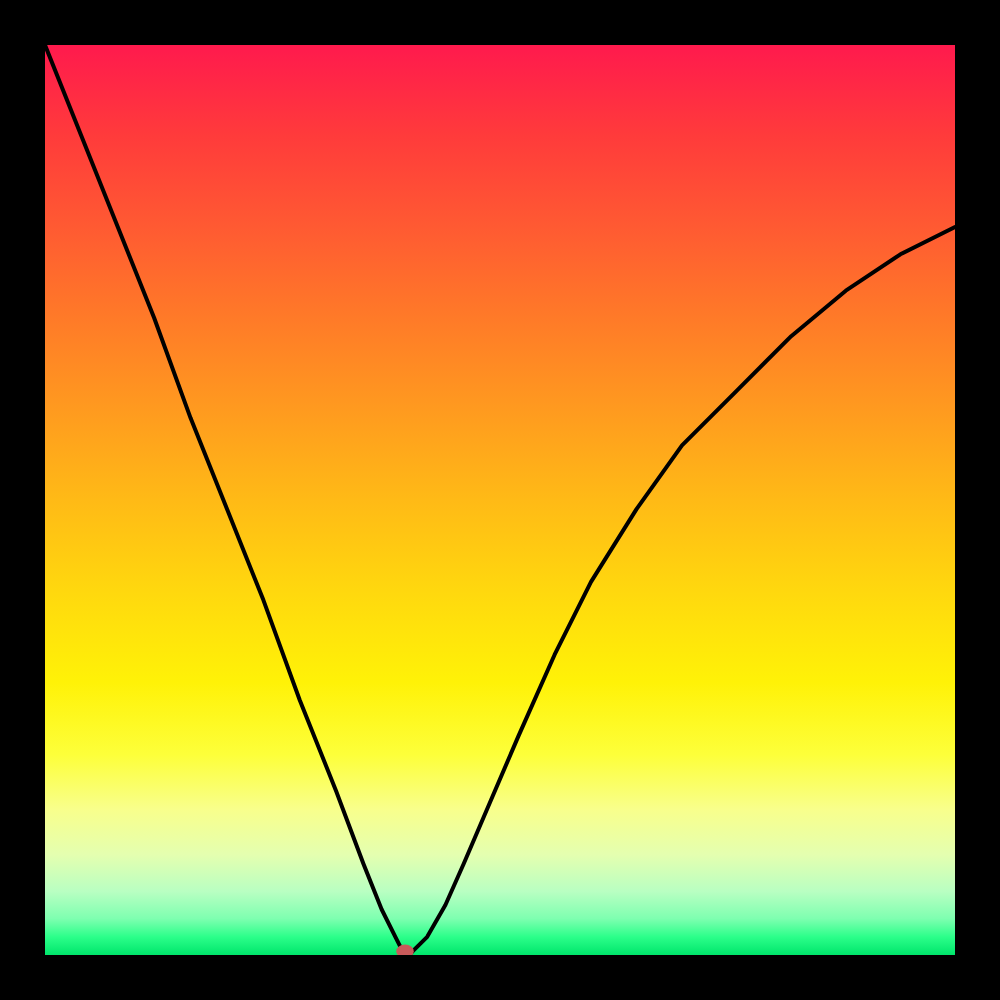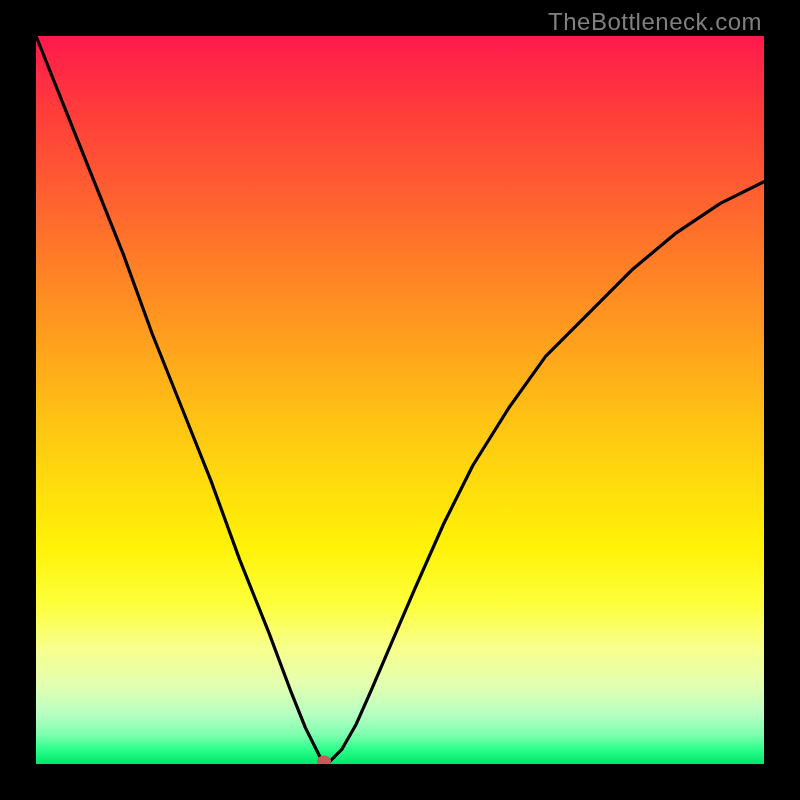--- a/index.html
+++ b/index.html
@@ -68,21 +68,20 @@
     border-radius: 50%;
     background: #c85a5a;
     transform: translate(-50%, -50%);
   }
 </style>
 </head>
 <body>
 
 <div class="frame">
 
-  <div class="watermark">TheBottleneck.com</div>
 
   <div class="plot-area">
     <div class="gradient-bg"></div>
 
     <svg class="curve-layer" viewBox="0 0 728 728" preserveAspectRatio="none">
       <path id="curve-path" fill="none" stroke="#000" stroke-width="3.2" stroke-linecap="round" stroke-linejoin="round" d="M0.00 0.00 L29.12 72.80 L58.24 145.60 L87.36 218.40 L116.48 298.48 L145.60 371.28 L174.72 444.08 L203.84 524.16 L232.96 596.96 L254.80 655.20 L269.36 691.60 L280.28 713.44 L283.92 720.72 L287.56 724.36 L291.20 728.00 L294.84 724.36 L305.76 713.44 L320.32 687.96 L334.88 655.20 L356.72 604.24 L378.56 553.28 L407.68 487.76 L436.80 429.52 L473.20 371.28 L509.60 320.32 L553.28 276.64 L596.96 232.96 L640.64 196.56 L684.32 167.44 L728.00 145.60"></path>
     </svg>
 
     <div id="marker" class="marker" style="left: 287.56px; top: 725px; background: rgb(200, 90, 90);"></div>
   </div>

